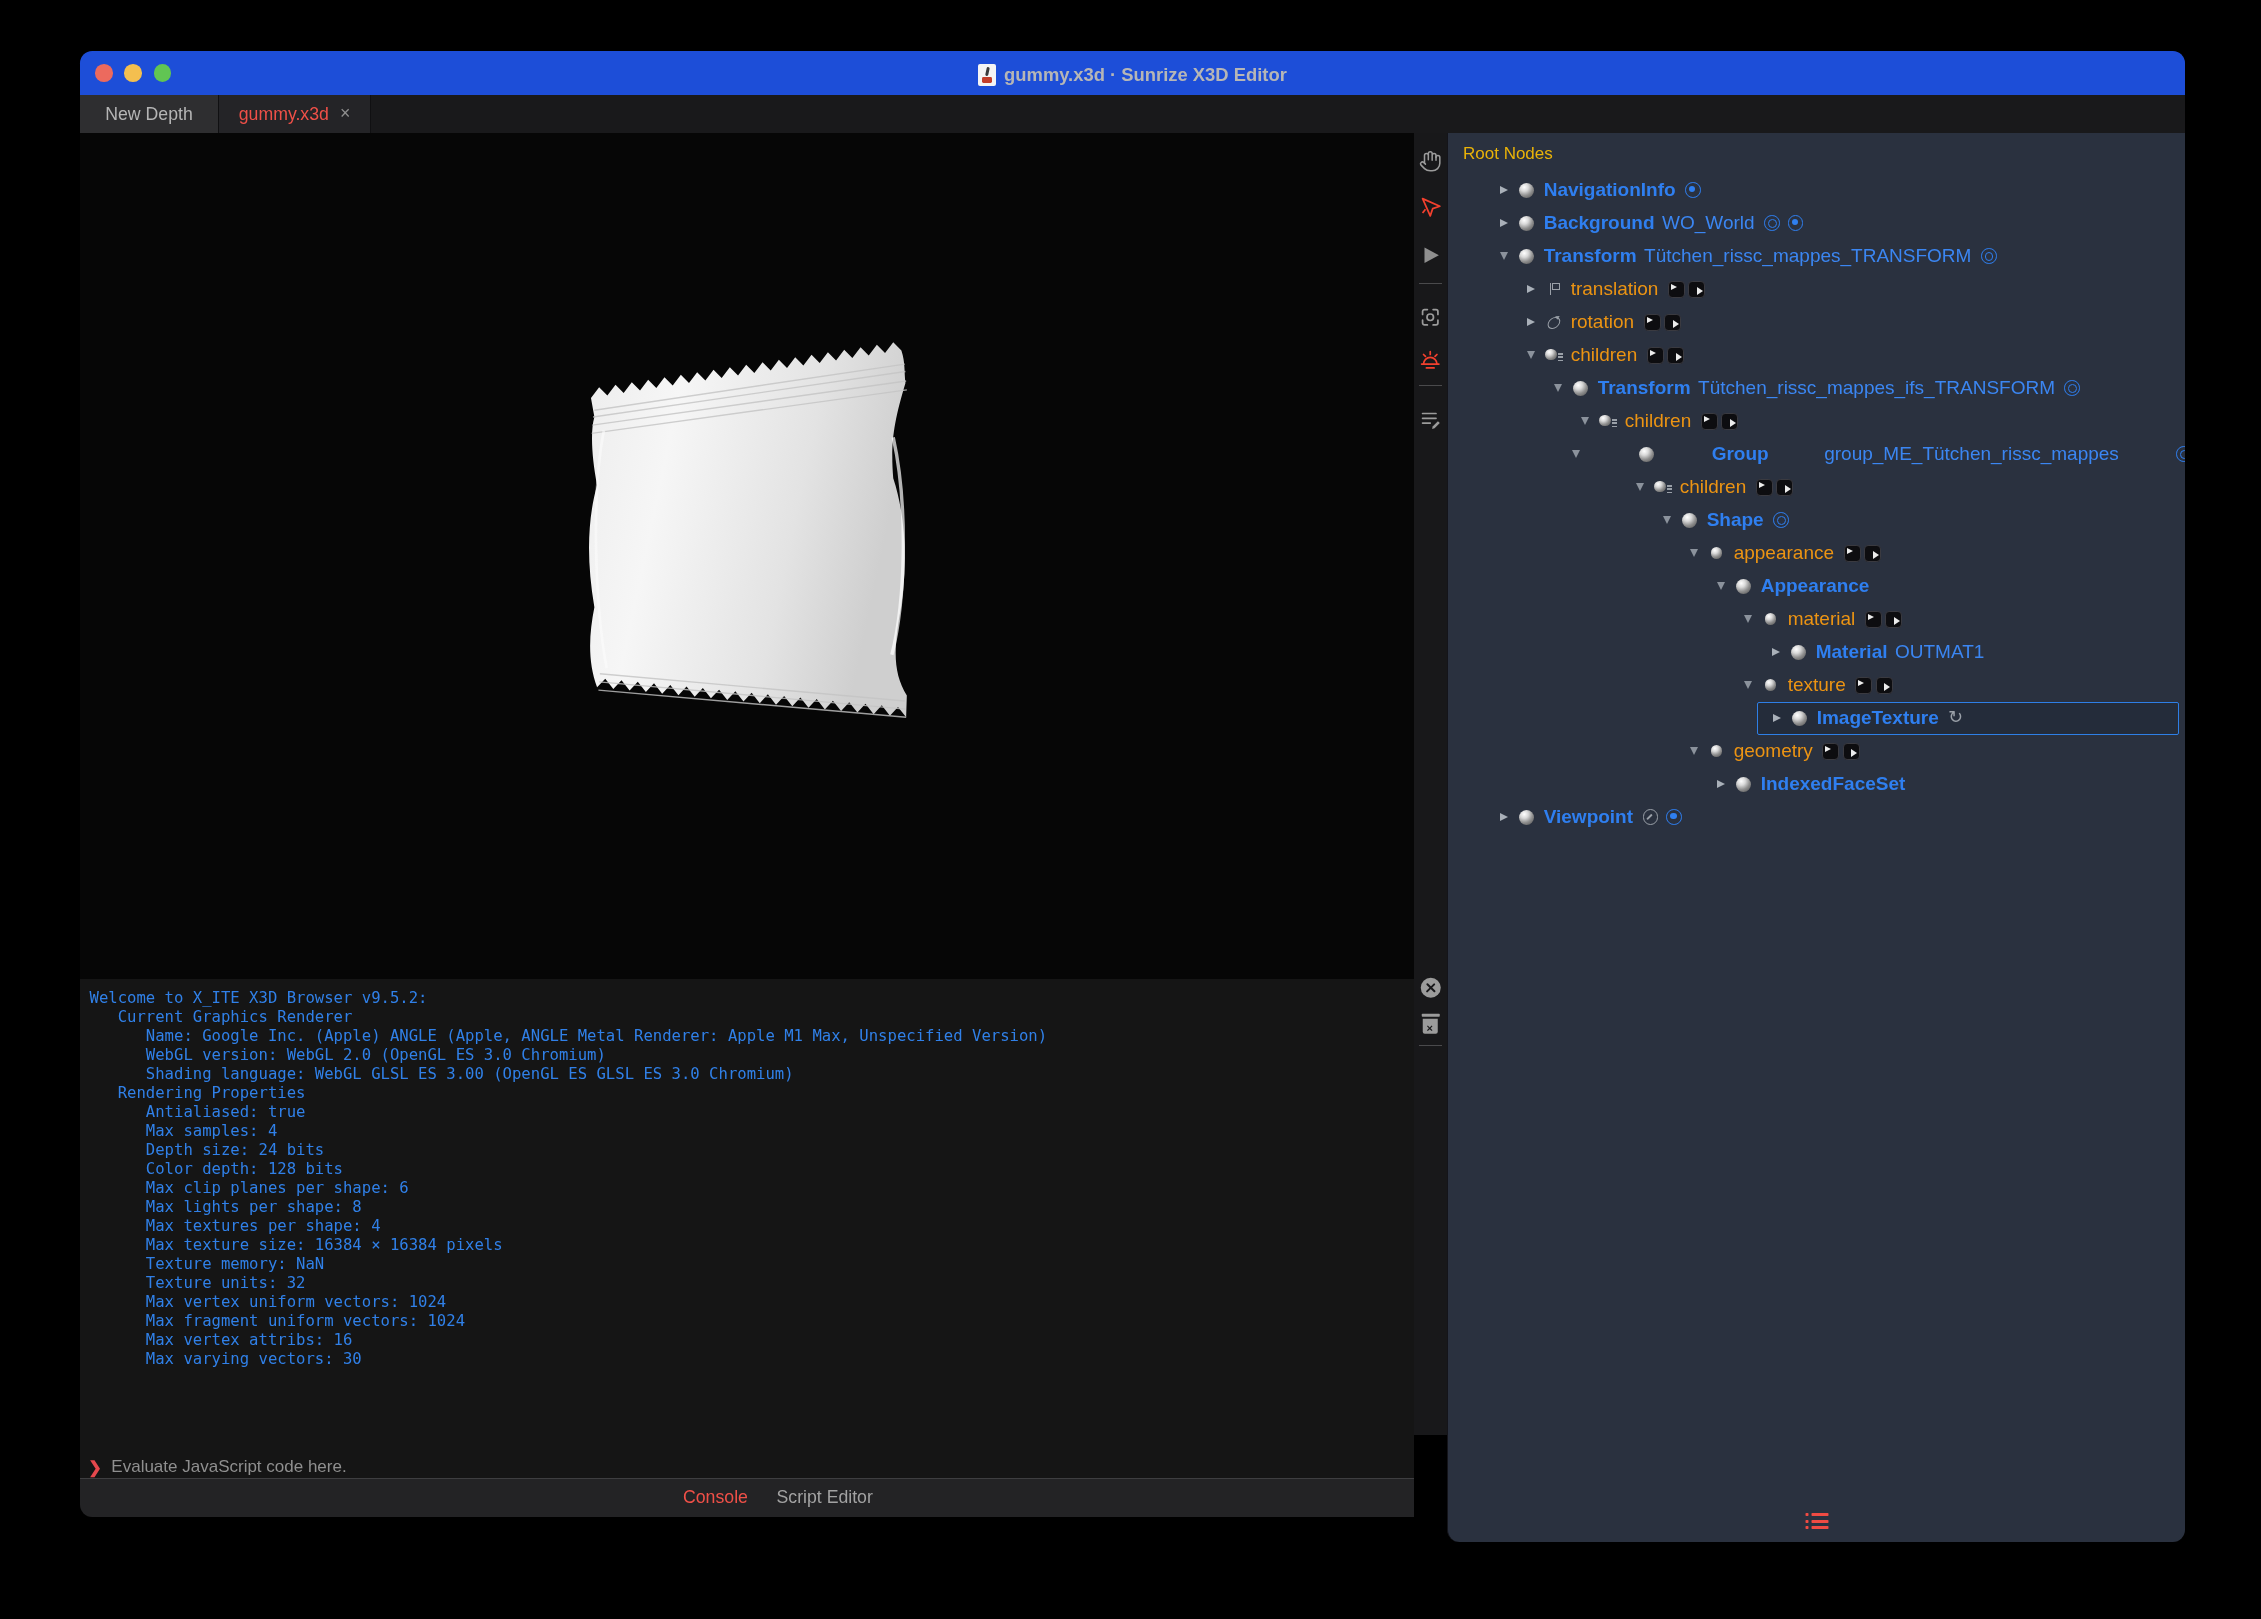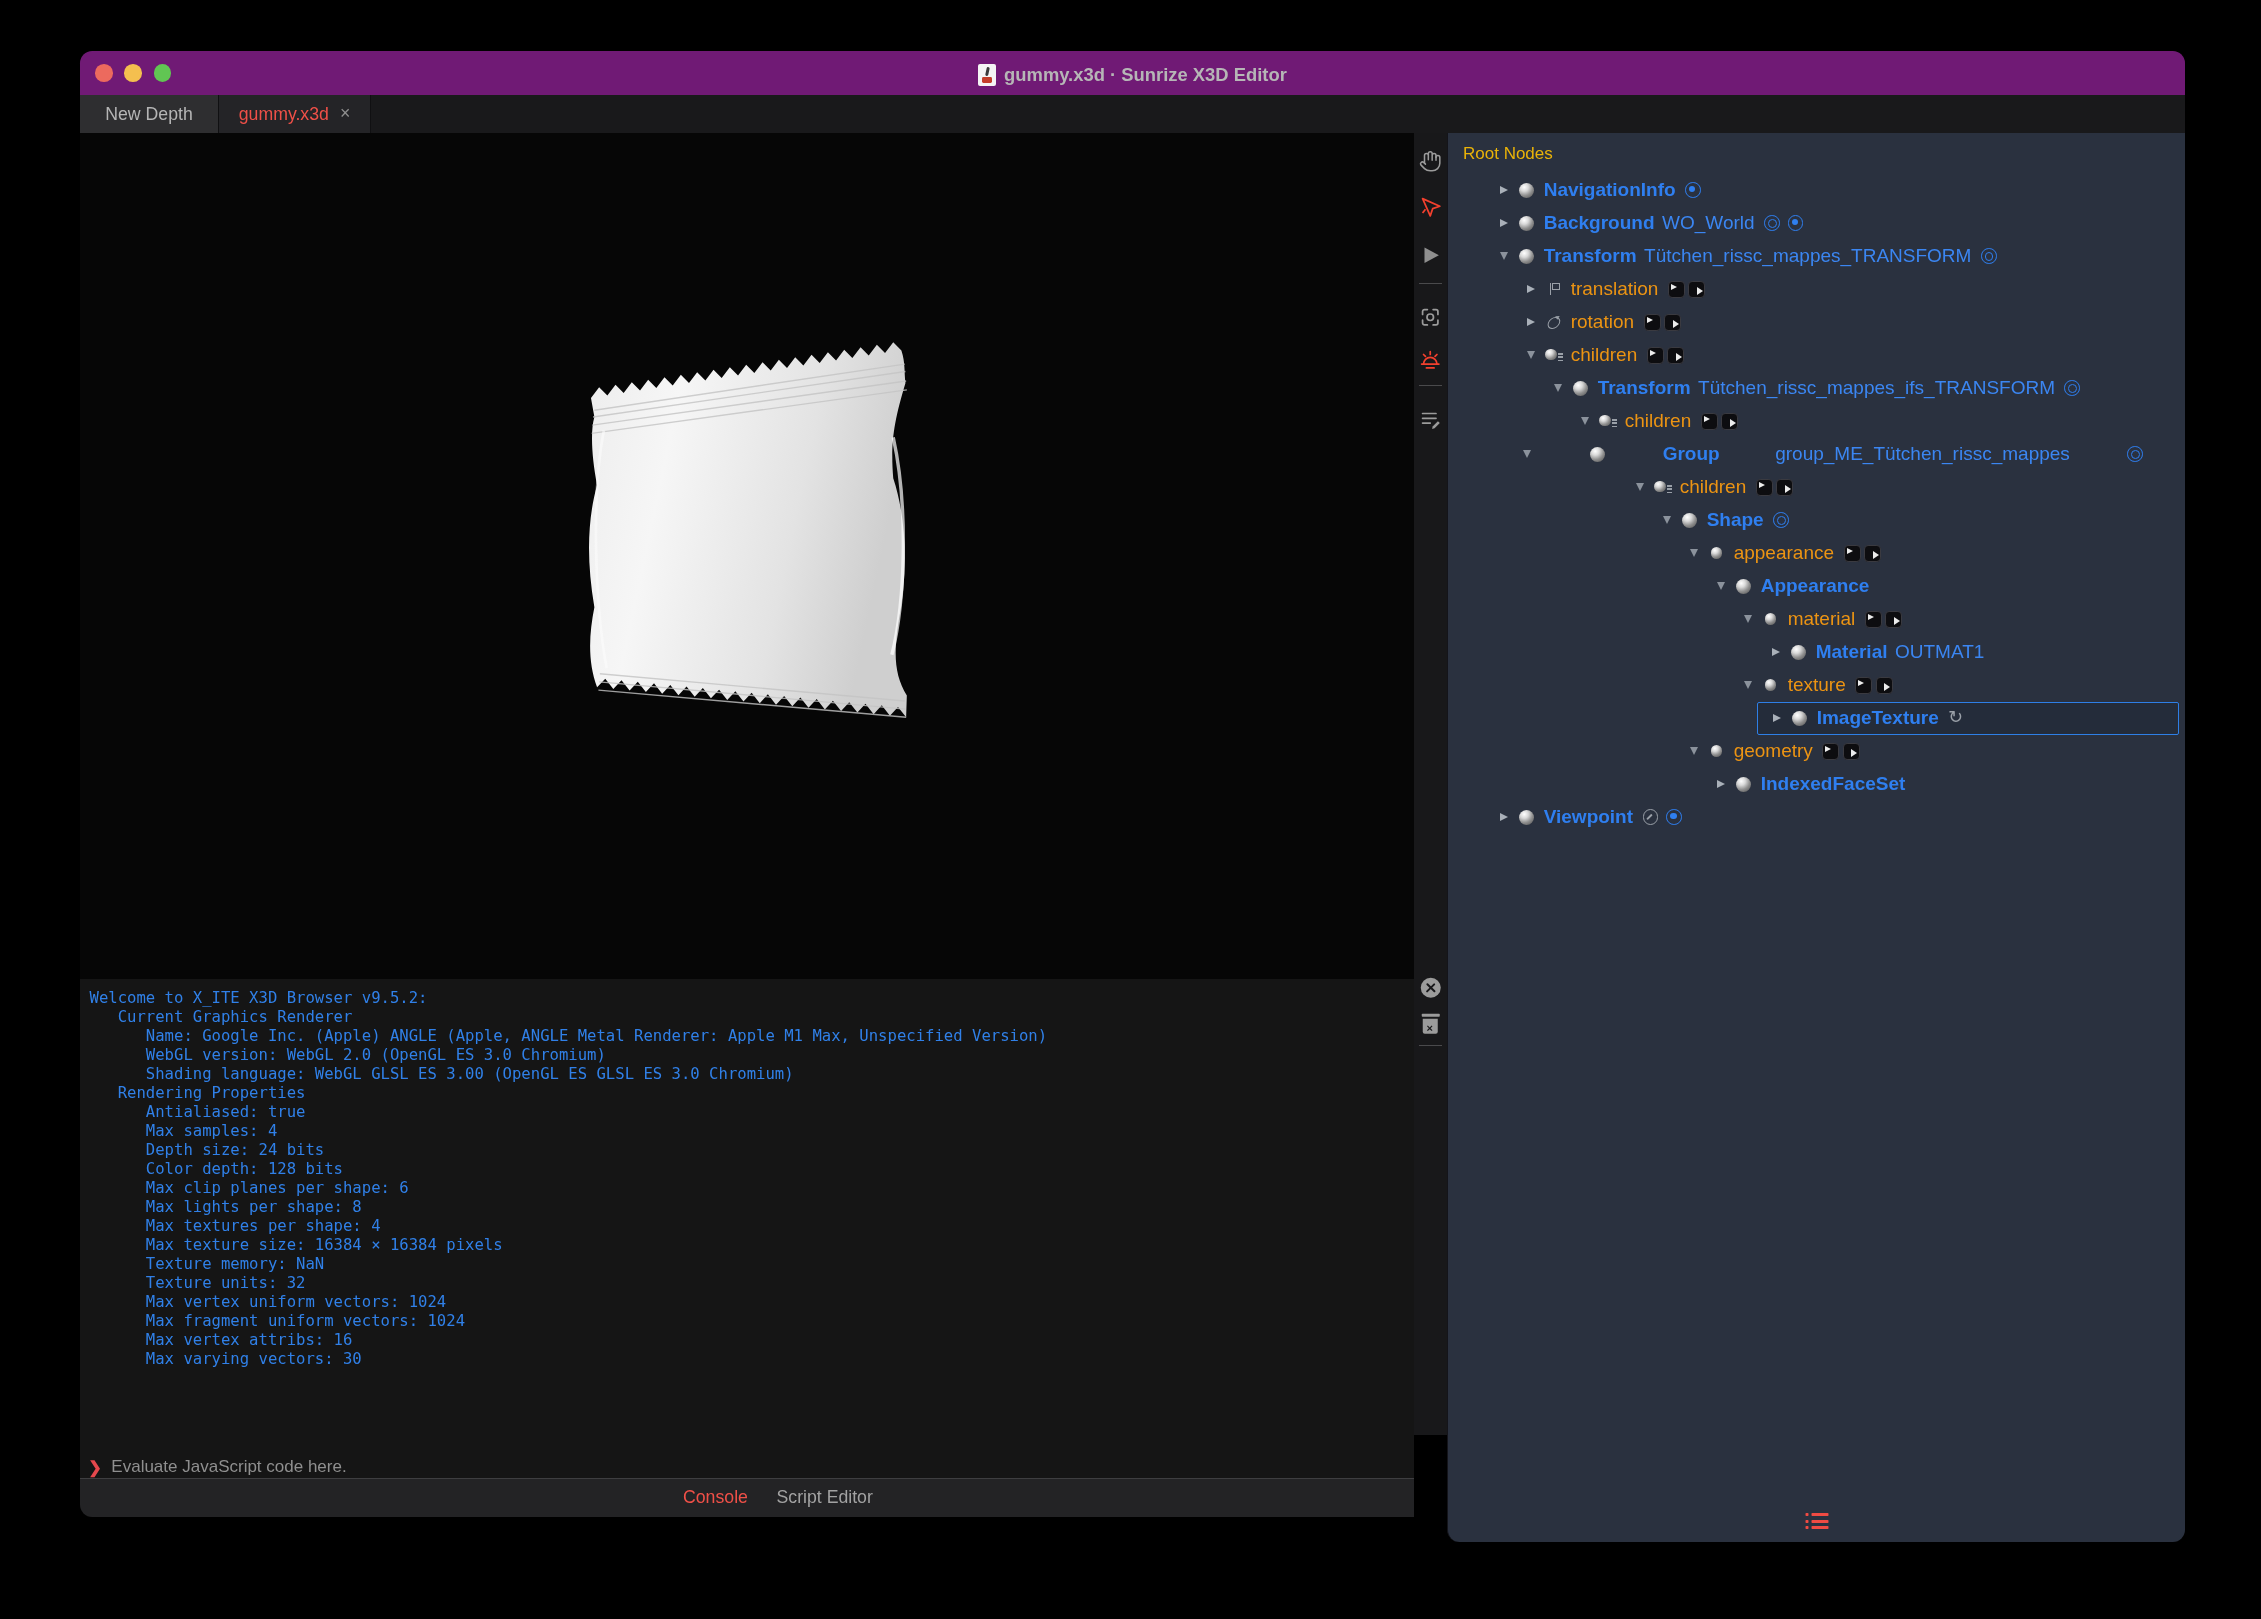--- a/index.html
+++ b/index.html
@@ -3,21 +3,21 @@
 <meta charset="utf-8">
 <style>
   * { margin:0; padding:0; box-sizing:border-box; }
   html,body { width:2261px; height:1619px; background:#000; overflow:hidden;
               font-family:"Liberation Sans", sans-serif; }
 
   .window { position:absolute; left:80px; top:51px; width:2105px; height:1491px; }
 
   
   .titlebar { position:absolute; left:0; top:0; width:2105px; height:48px;
-              background:#701a75; border-radius:12.2px 12.2px 0 0;
+              background:#1d4ed8; border-radius:12.2px 12.2px 0 0;
               display:flex; align-items:center; justify-content:center; }
   .traffic { position:absolute; left:15px; top:0; height:44px; display:flex; align-items:center; gap:11.6px; }
   .tl { width:17.7px; height:17.7px; border-radius:50%; }
   .tl.red{ background:#ec6a5e; } .tl.yellow{ background:#f4bf4f; } .tl.green{ background:#61c553; }
   .title-wrap { display:flex; align-items:center; gap:8.2px; }
   .doc-icon { width:17.7px; height:22px; background:#f4f4f4; border-radius:2px; position:relative; }
   .doc-icon::before { content:""; position:absolute; left:7.5px; top:3.4px; width:2.7px; height:8.8px;
                       background:#3a3a3a; transform:rotate(12deg); border-radius:1.4px; }
   .doc-icon::after { content:""; position:absolute; left:4.1px; bottom:3.4px; width:9.5px; height:6.1px;
                      background:#c33e2a; border-radius:1.4px; }
@@ -370,21 +370,21 @@
             </span>
           </span>
           <span class="fname">children</span>
           <span class="trail">
             <span class="route">
               <i></i>
               <i></i>
             </span>
           </span>
         </div>
-        <div class="row" style="padding-left: 71px; gap: 48px;">
+        <div class="row" style="padding-left: 120px; gap: 48px;">
           <span class="exp">
             <span class="exp-open"></span>
           </span>
           <span class="icon-slot">
             <span class="ball"></span>
           </span>
           <span class="nname">Group</span>
           <span class="defname">group_ME_Tütchen_rissc_mappes</span>
           <span class="trail">
             <span class="icon-eye"></span>

